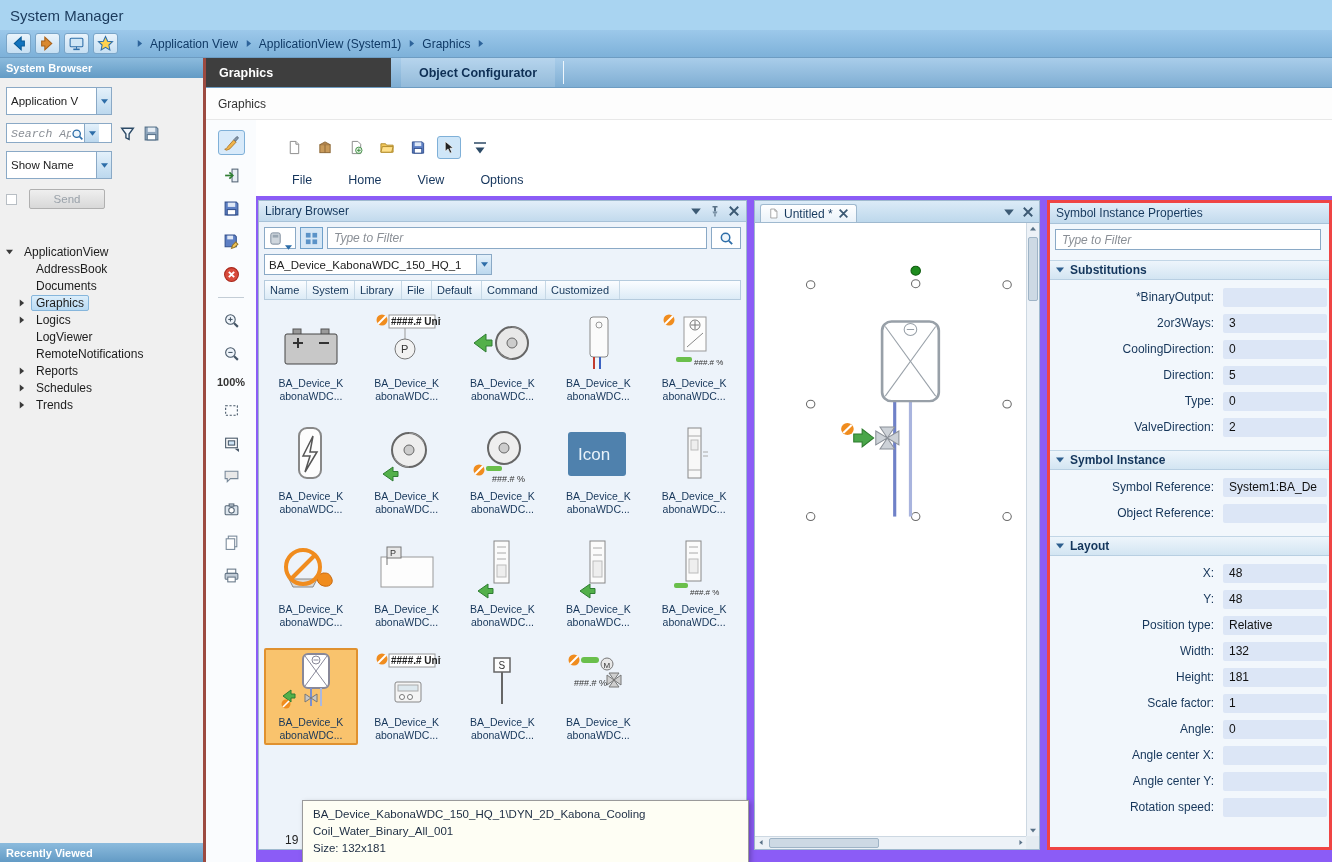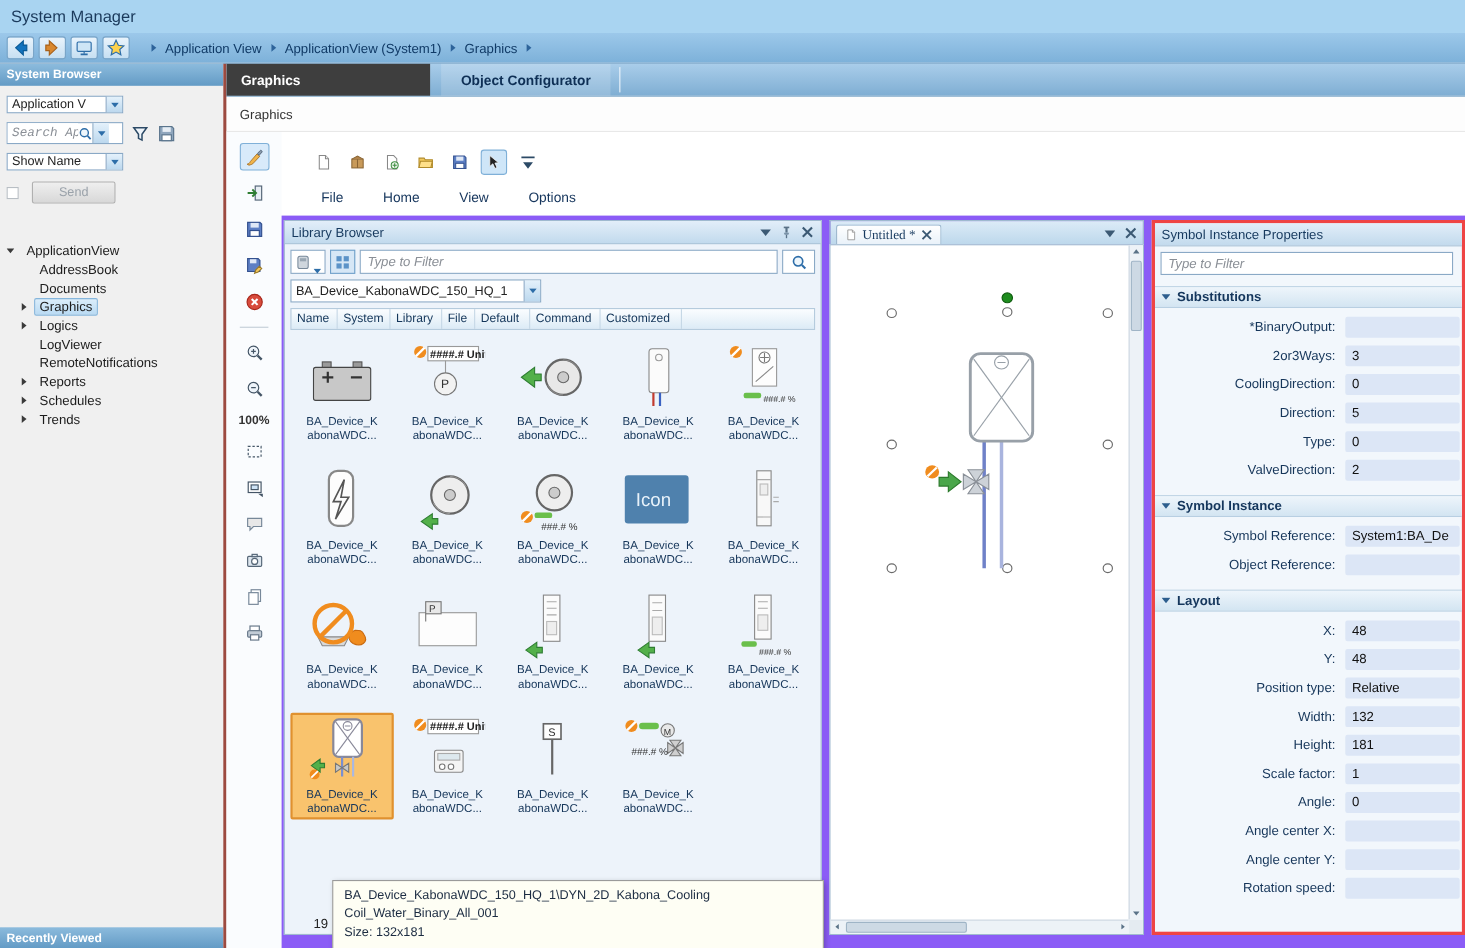--- a/index.html
+++ b/index.html
@@ -20,21 +20,21 @@
   .crumb-sep svg { width:100%; height:100%; display:block; }
   .crumb { cursor:default; }
 
   .content { display:flex; height:804px; }
 
   
   .sidebar { width:203px; background:#f0f0f0; display:flex; flex-direction:column; }
   .panel-header { height:20px; background:linear-gradient(#8cbbdd,#639bc5); color:#fff; font-size:11px;
                   font-weight:bold; display:flex; align-items:center; padding:0 6px; flex-shrink:0; }
   .sidebar-controls { padding:9px 6px 0 6px; display:flex; flex-direction:column; gap:8px; }
-  .combo { height:16px; background:#fff; border:1px solid #8aa9c6; display:flex; align-items:center;
+  .combo { height:28px; background:#fff; border:1px solid #8aa9c6; display:flex; align-items:center;
            font-size:11.5px; color:#222; padding-left:4px; width:106px; }
   .combo .ctext { flex:1; white-space:nowrap; overflow:hidden; }
   .arrow-btn { width:15px; height:100%; background:linear-gradient(#e4f1fb,#bcd8ee); border-left:1px solid #8aa9c6;
                color:#2d6da8; display:flex; align-items:center; justify-content:center; flex-shrink:0; }
   .arrow-btn span { width:7px; height:5px; display:block; }
   .arrow-btn svg { width:100%; height:100%; display:block; }
   .search-row { display:flex; align-items:center; gap:7px; }
   .search-combo { width:106px; height:20px; border:1px solid #8aa9c6; background:#fff; display:flex; align-items:center; }
   .search-combo input { border:none; outline:none; width:64px; height:100%; font-size:11.5px; padding-left:4px; font-family:Liberation Mono, monospace; }
   input::placeholder { color:#8a8f96; font-style:italic; }
@@ -111,21 +111,21 @@
   .tile { display:flex; flex-direction:column; align-items:center; padding:2px; border:2px solid transparent; }
   .tile.selected { background:#f9c36d; border:2px solid #e0912f; border-radius:2px; }
   .tile-icon { width:68px; height:64px; }
   .tile-icon svg { width:100%; height:100%; display:block; }
   .tile-label { font-size:10.5px; line-height:12.5px; color:#16365a; text-align:center; }
   .count-label { position:absolute; left:26px; bottom:2px; font-size:12px; color:#222; }
 
   
   .canvas-panel { width:286px; display:flex; flex-direction:column; flex-shrink:0; }
   .canvas-tabs { height:22px; display:flex; align-items:center; background:linear-gradient(#dcebf7,#bdd8ec);
-                 border:1px solid #9fb9cf; border-bottom:none; padding:0 5px; font-size:12px; color:#16395e;font-family:Liberation Serif, serif; }
+                 border:1px solid #9fb9cf; border-bottom:none; padding:0 5px; font-size:12px; color:#16395e; }
   .canvas-tab { background:linear-gradient(#ffffff,#e8f1f9); border:1px solid #9fb9cf; border-bottom:none;
                 height:19px; margin-top:3px; display:flex; align-items:center; gap:5px; padding:0 7px;
                 border-radius:3px 3px 0 0; }
   .canvas-tab .hicon { width:11px; height:11px; }
   .canvas-body { flex:1; background:#fff; border:1px solid #9fb9cf; position:relative; min-height:0; }
   .canvas-draw { position:absolute; left:0; top:0; right:13px; bottom:13px; width:calc(100% - 13px); height:calc(100% - 13px); }
   .v-scroll { position:absolute; right:0; top:0; bottom:13px; width:13px; background:#edf2f7; border-left:1px solid #cdd8e2; }
   .h-scroll { position:absolute; left:0; right:13px; bottom:0; height:13px; background:#edf2f7; border-top:1px solid #cdd8e2; }
   .sb-arrow { position:absolute; width:11px; height:11px; color:#5a7287; padding:3px 2.5px; }
   .sb-arrow svg { width:6px; height:5px; display:block; }

